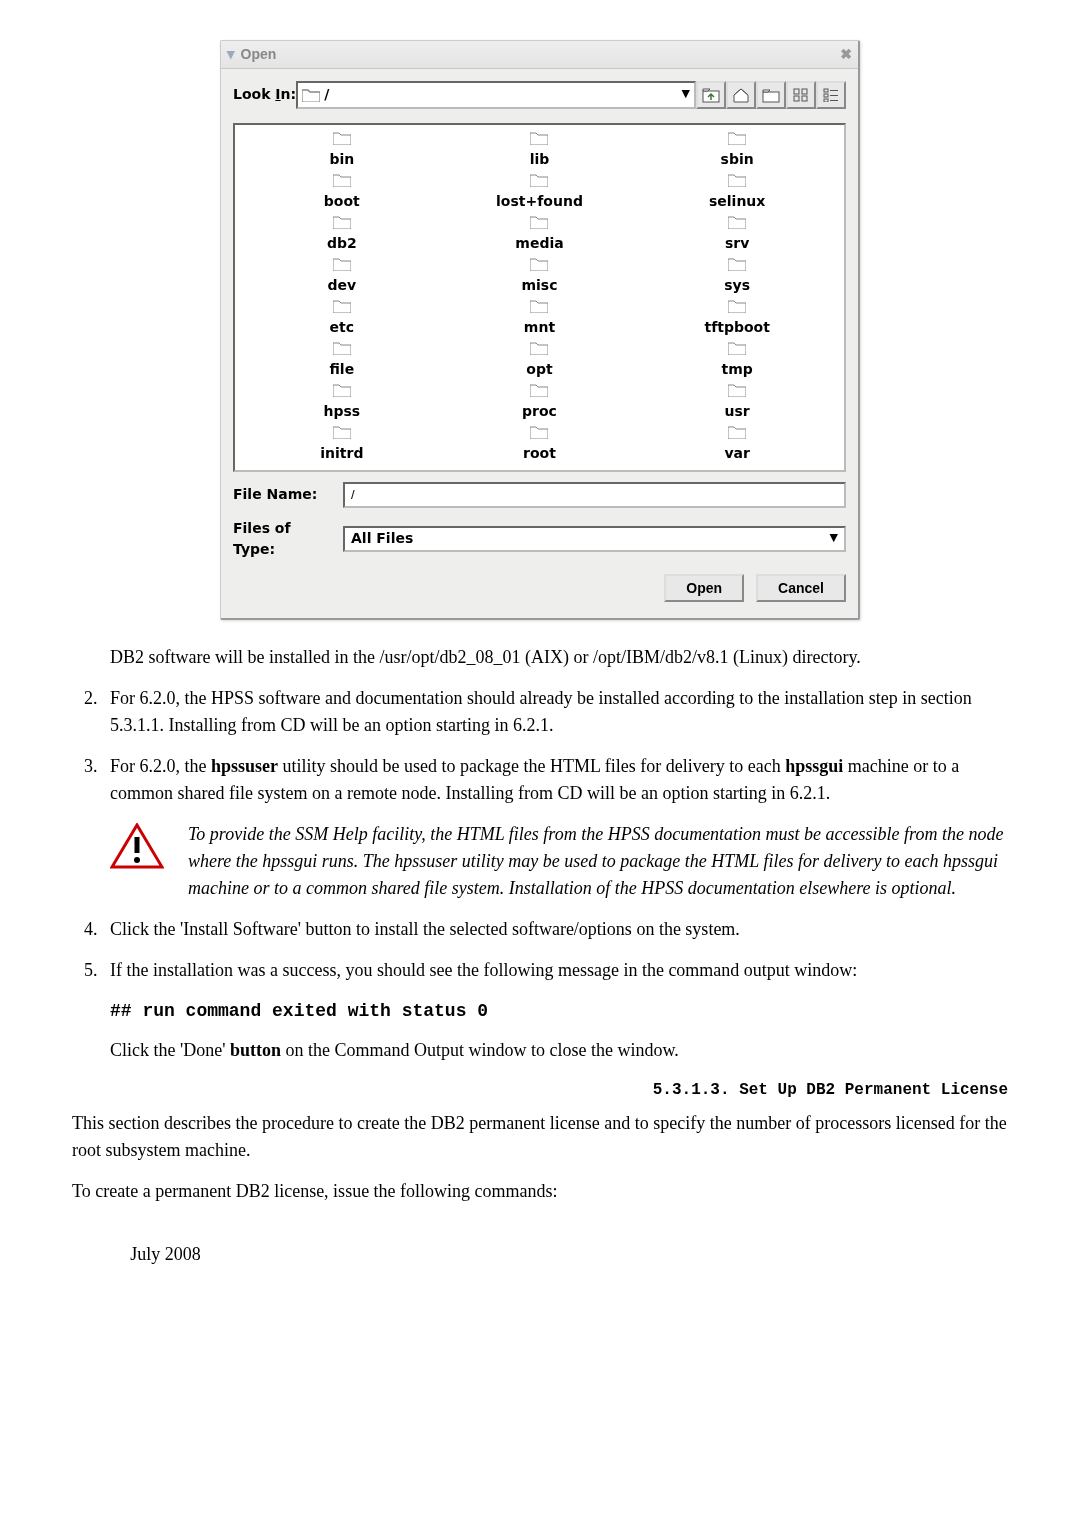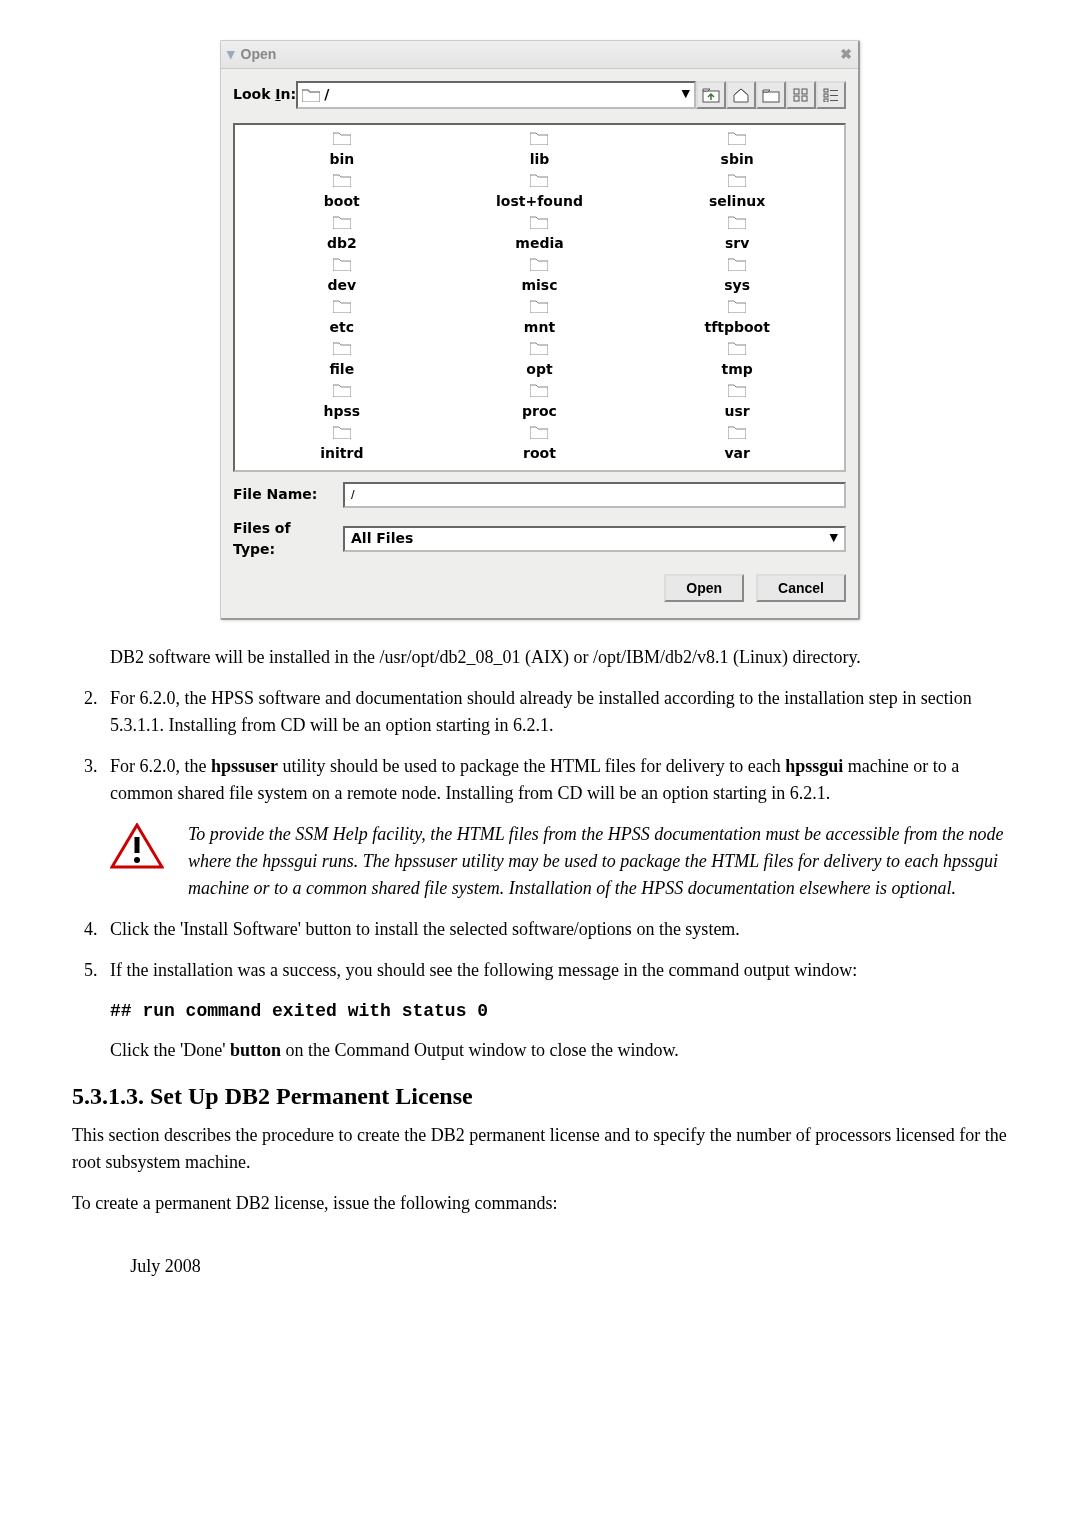--- a/index.html
+++ b/index.html
@@ -196,24 +196,25 @@
     }
     .code {
       font-family: "Courier New", monospace;
       font-weight: bold;
       font-size: 18px;
       margin-left: 38px;
       margin-top: 6px;
       margin-bottom: 12px;
     }
     h2.section {
-      font-family: Liberation Serif, serif;
-      font-size: 24px;
+      font-family: Liberation Mono, monospace;
+      font-size: 16px;
       font-weight: bold;
       margin: 14px 0 8px 0;
+      text-align: right;
     }
     .footer {
       display: flex;
       justify-content: space-between;
       margin-top: 36px;
       font-size: 18px;
     }
     .footer-left { width: 40%; }
     .footer-center { width: 20%; text-align: center; }
     .footer-right { width: 40%; text-align: right; }

